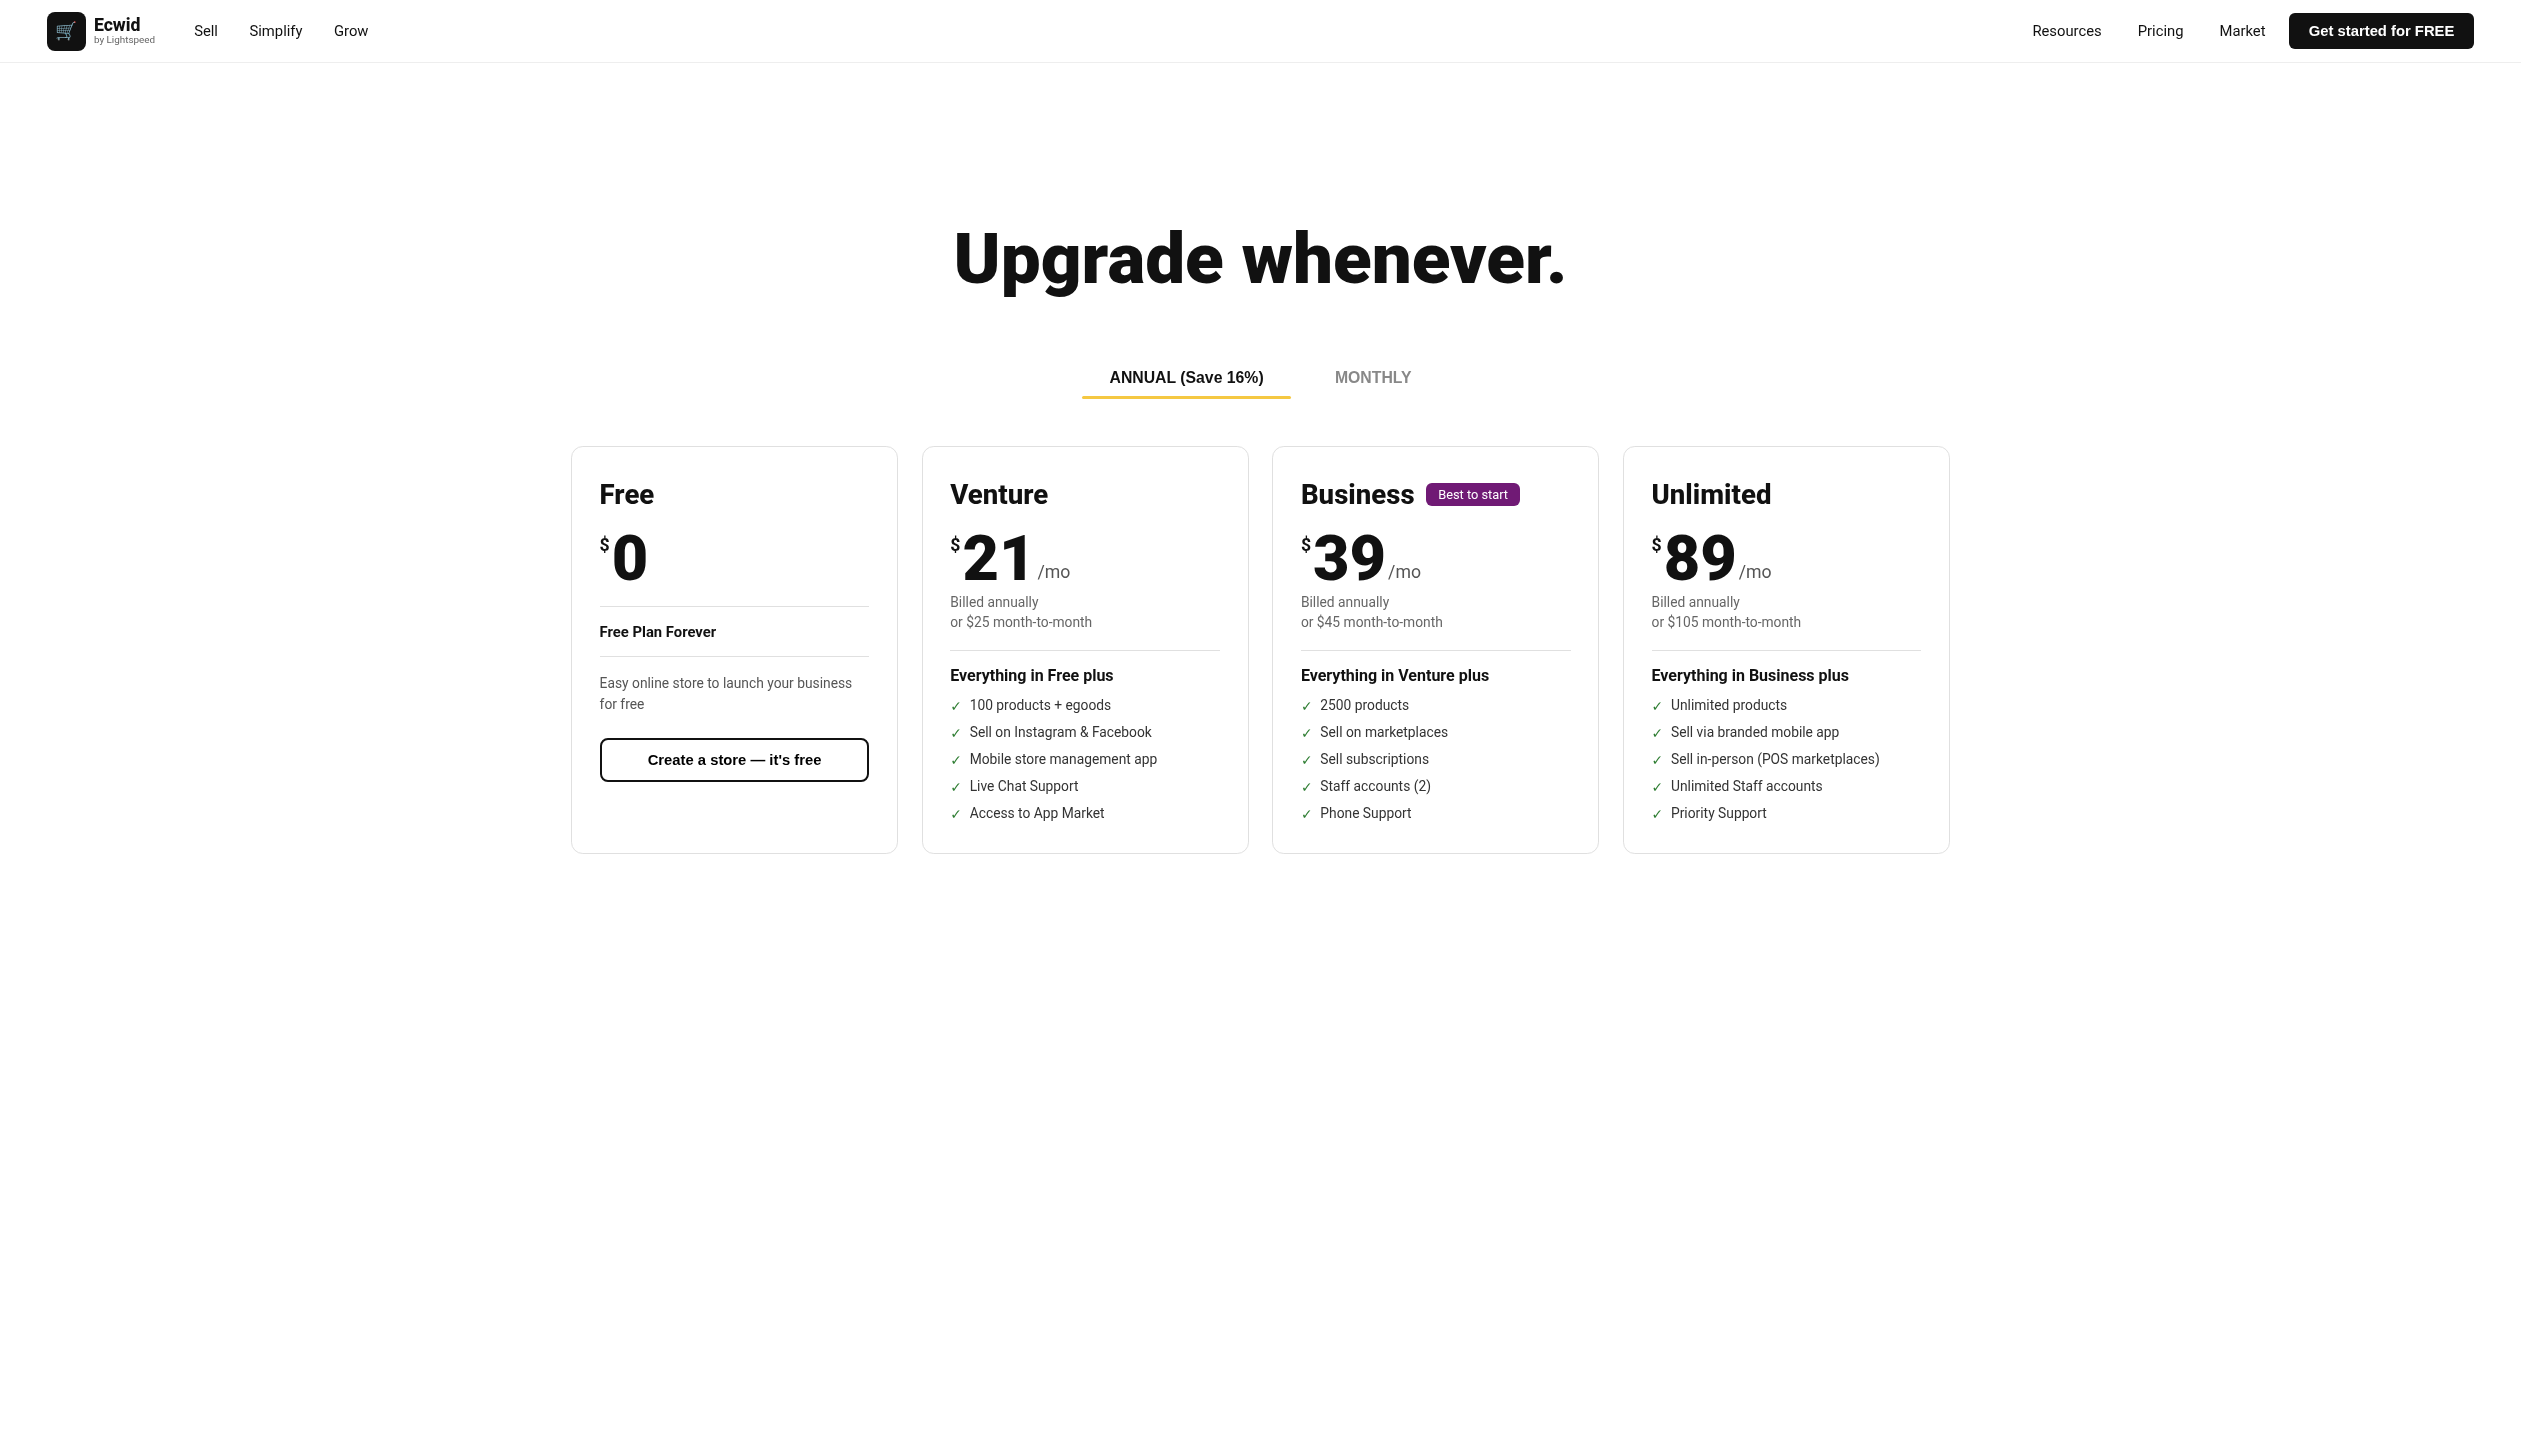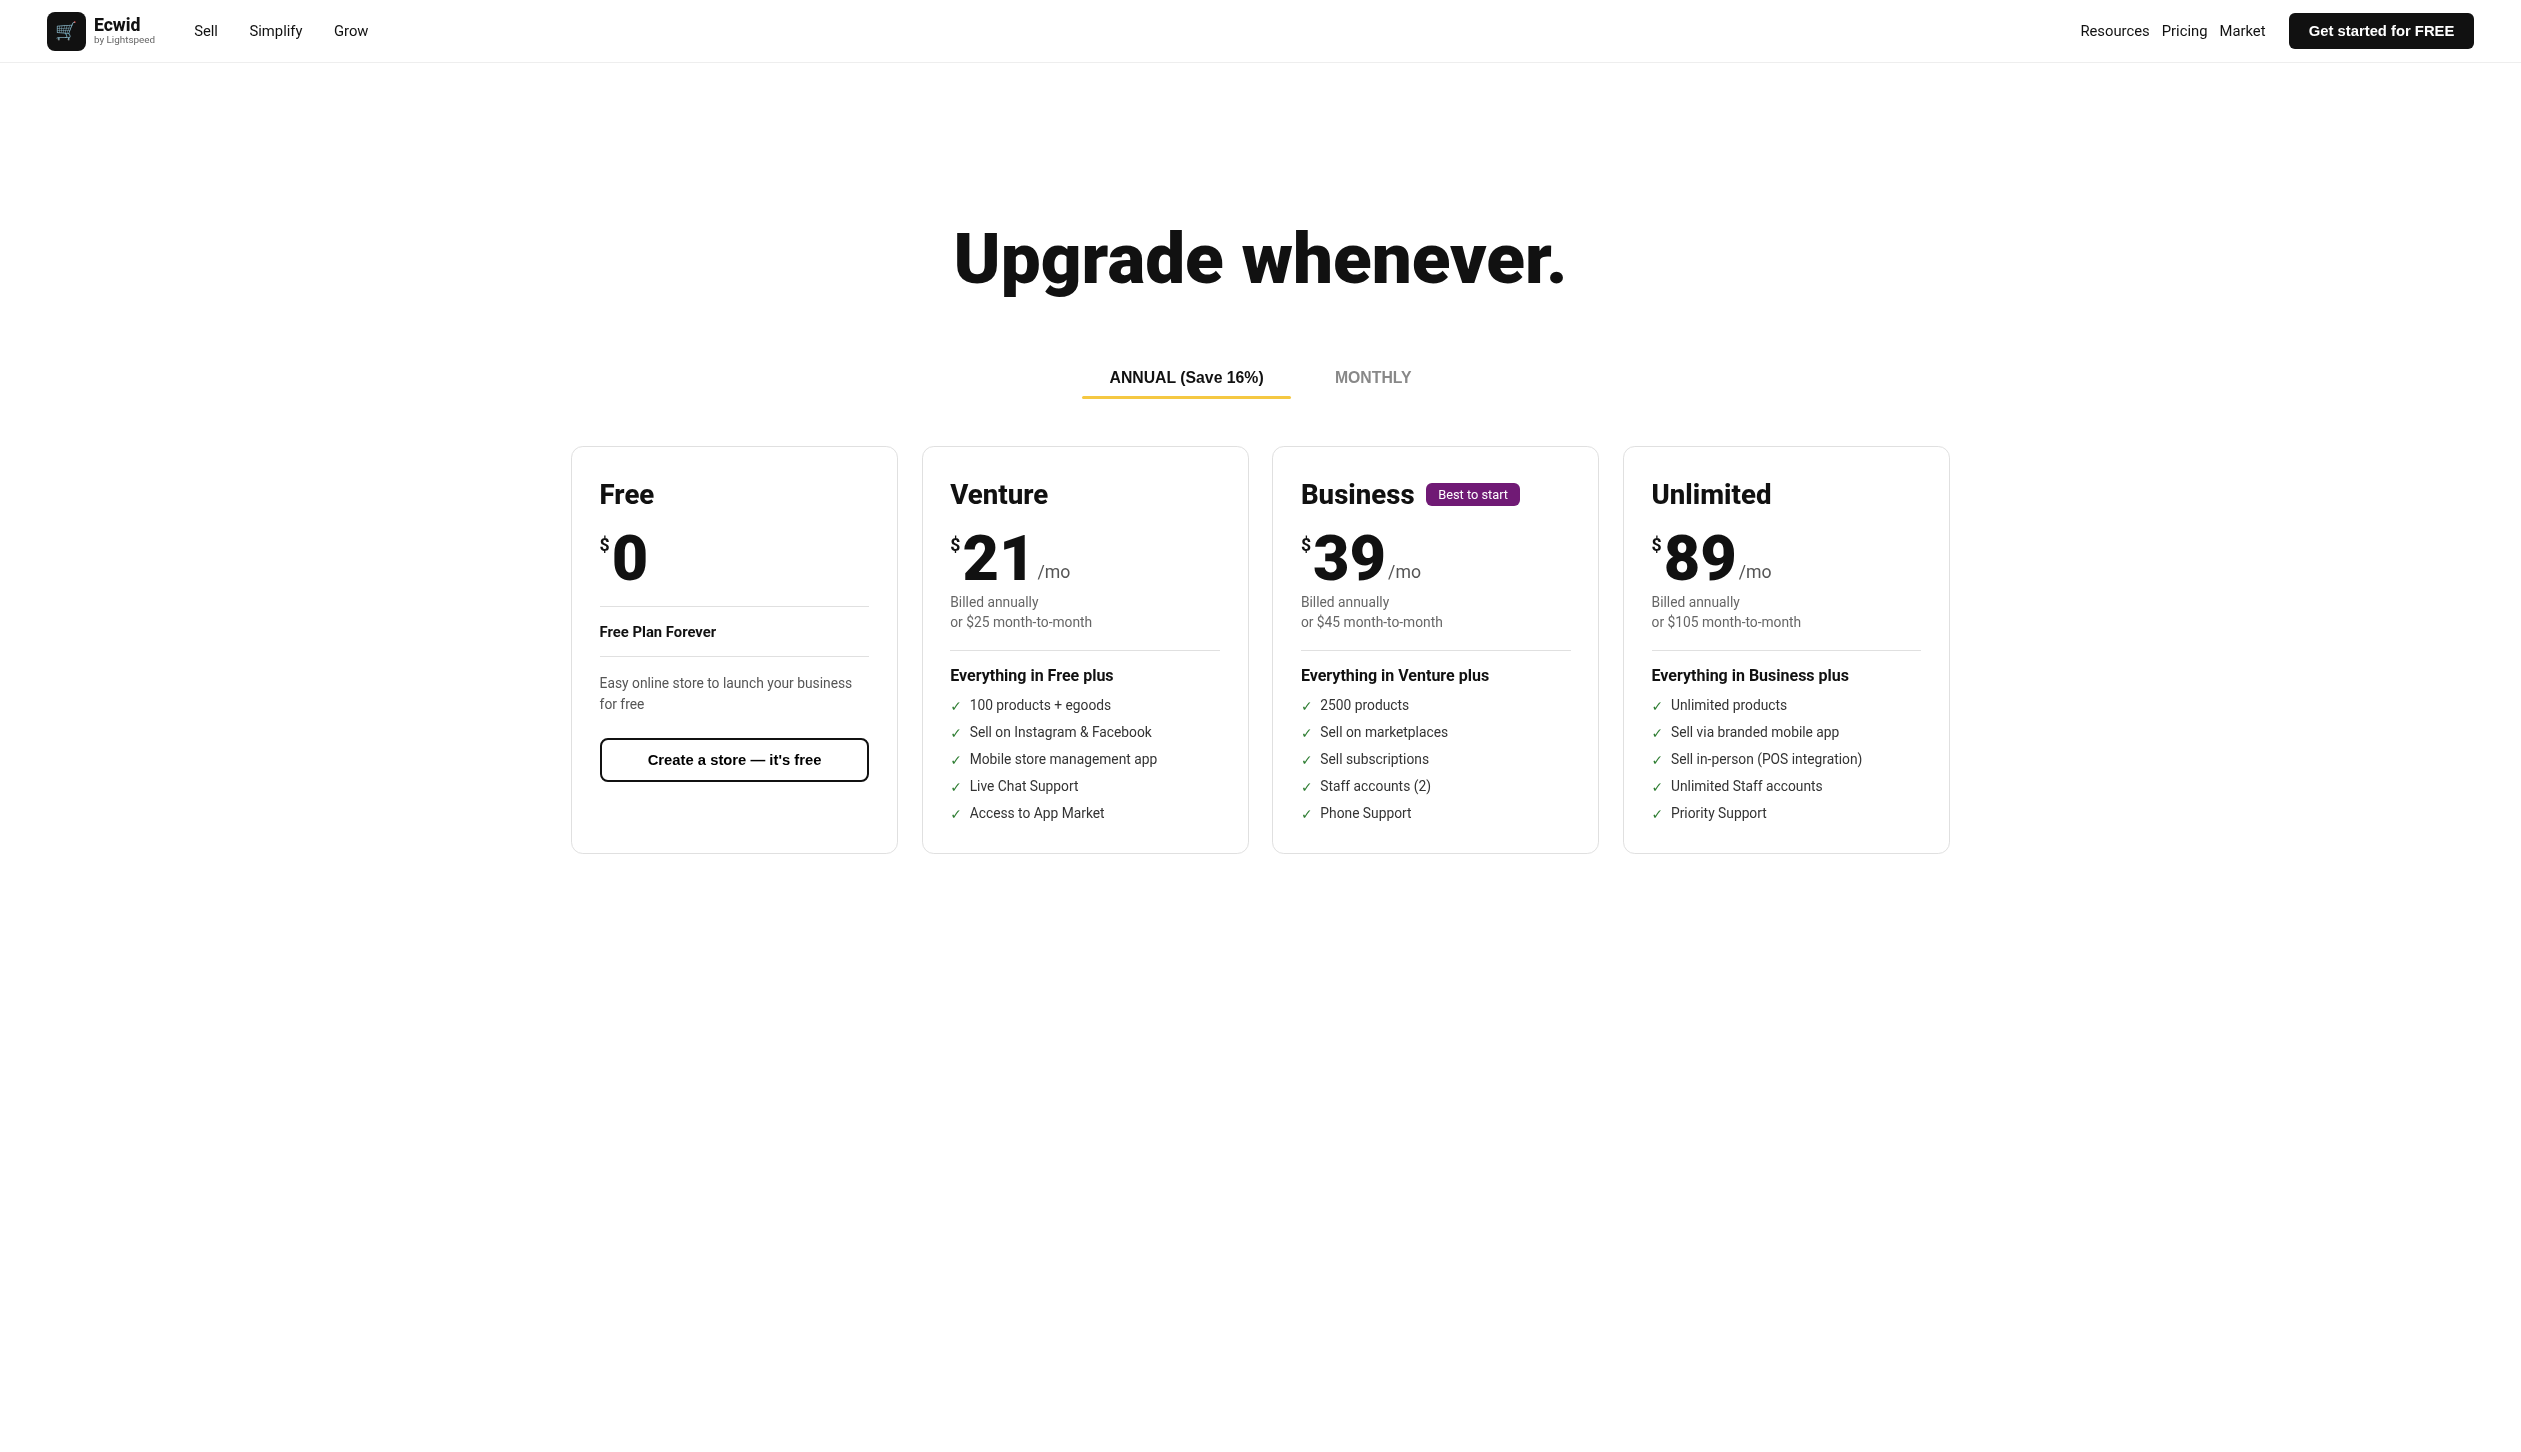--- a/index.html
+++ b/index.html
@@ -15,21 +15,21 @@
     .logo { display: flex; align-items: center; gap: 7.9px; font-weight: 700; font-size: 15.8px; }
     .logo-icon {
       width: 39px; height: 39px; background: #111; border-radius: 7.9px;
       display: flex; align-items: center; justify-content: center; color: #fff; font-size: 17.7px;
     }
     .logo-text-main { font-weight: 800; font-size: 17.7px; line-height: 1; }
     .logo-text-sub { font-size: 9.9px; color: #666; font-weight: 400; }
     .nav-links { display: flex; gap: 31.5px; }
     .nav-link { font-size: 14.8px; color: #111; text-decoration: none; cursor: pointer; }
     .nav-right { display: flex; align-items: center; gap: 23.6px; }
-    .nav-right-links { display: flex; gap: 12px; }
+    .nav-right-links { display: flex; gap: 36px; }
     .nav-cta {
       background: #111; color: #fff; border: none; border-radius: 5.9px;
       padding: 9.9px 19.7px; font-size: 14.8px; font-weight: 600; cursor: pointer;
     }
 
     
     .hero { text-align: center; padding: 79px 23.6px 59px; }
     .hero h1 { font-size: 71px; font-weight: 900; line-height: 1.1; color: #111; }
 
     
@@ -225,21 +225,21 @@
         <li class="feature-item">
             <span class="check-icon">✓</span>
             <span>Unlimited products</span>
           </li>
         <li class="feature-item">
             <span class="check-icon">✓</span>
             <span>Sell via branded mobile app</span>
           </li>
         <li class="feature-item">
             <span class="check-icon">✓</span>
-            <span>Sell in-person (POS integration)</span>
+            <span>Sell in-person (POS marketplaces)</span>
           </li>
         <li class="feature-item">
             <span class="check-icon">✓</span>
             <span>Unlimited Staff accounts</span>
           </li>
         <li class="feature-item">
             <span class="check-icon">✓</span>
             <span>Priority Support</span>
           </li>
       </ul>

